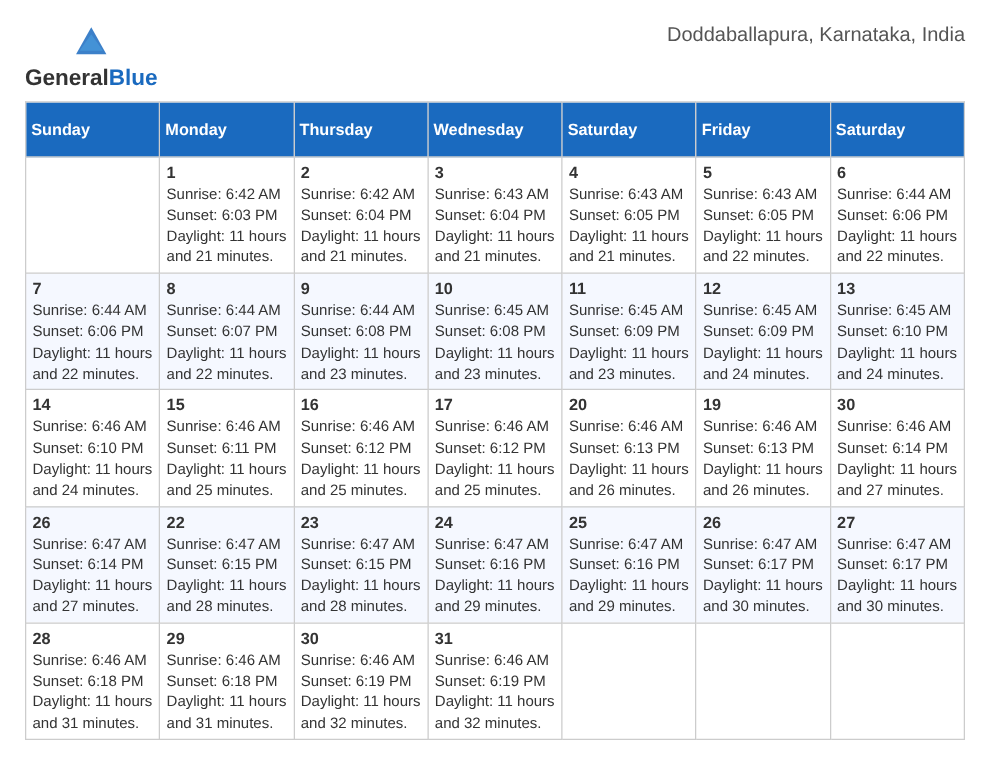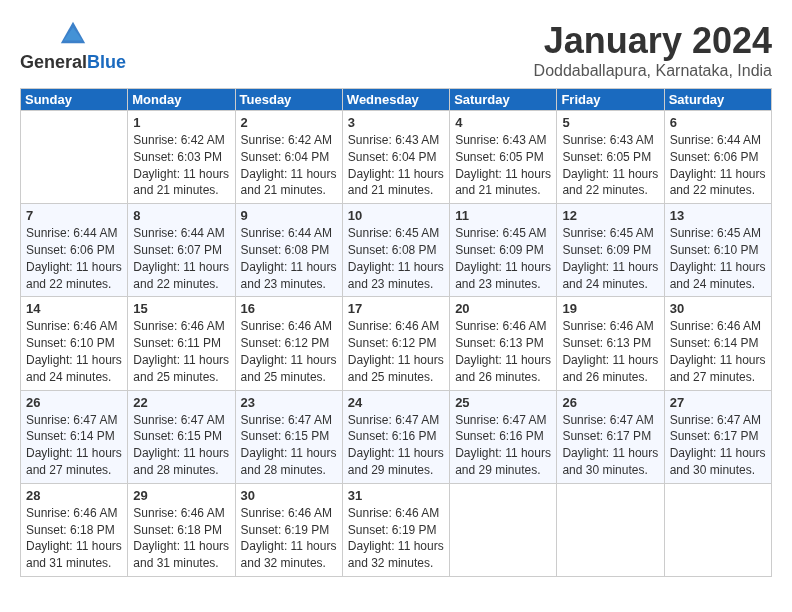--- a/index.html
+++ b/index.html
@@ -42,21 +42,21 @@
     table {
       width: 100%;
       border-collapse: collapse;
       table-layout: fixed;
     }
     thead tr th {
       background-color: #1a6abf;
       color: #fff;
       font-size: 13px;
       font-weight: bold;
-      padding: 3px 4px;
+      padding: 14px 4px;
       text-align: left;
       border: 1px solid #ccc;
     }
     tbody tr td {
       vertical-align: top;
       border: 1px solid #ccc;
       padding: 4px 5px;
       font-size: 10px;
       color: #333;
       height: 80px;
@@ -88,31 +88,30 @@
   <div class="logo">
     <svg class="logo-icon" viewBox="0 0 30 30" xmlns="http://www.w3.org/2000/svg">
       <polygon points="15,2 28,25 2,25" fill="#1a6abf" opacity="0.85"></polygon>
       <polygon points="15,8 25,22 5,22" fill="#4a9fe0" opacity="0.6"></polygon>
     </svg>
     <div>
       <span style="font-size:18px;font-weight:bold;color:#333;">General</span><span style="font-size:18px;font-weight:bold;color:#1a6abf;">Blue</span>
     </div>
   </div>
   <div class="title-block">
-    <div class="month-title">January 2024</div>
     <div class="location-title">Doddaballapura, Karnataka, India</div>
   </div>
 </div>
 
 <table>
   <thead>
     <tr id="weekday-header">
     <th>Sunday</th>
         <th>Monday</th>
-        <th>Tuesday</th>
+        <th>Thursday</th>
         <th>Wednesday</th>
         <th>Saturday</th>
         <th>Friday</th>
         <th>Saturday</th>
       </tr>
   </thead>
   <tbody id="calendar-body">
   <tr>
         <td class="empty-cell"></td>
         <td>

